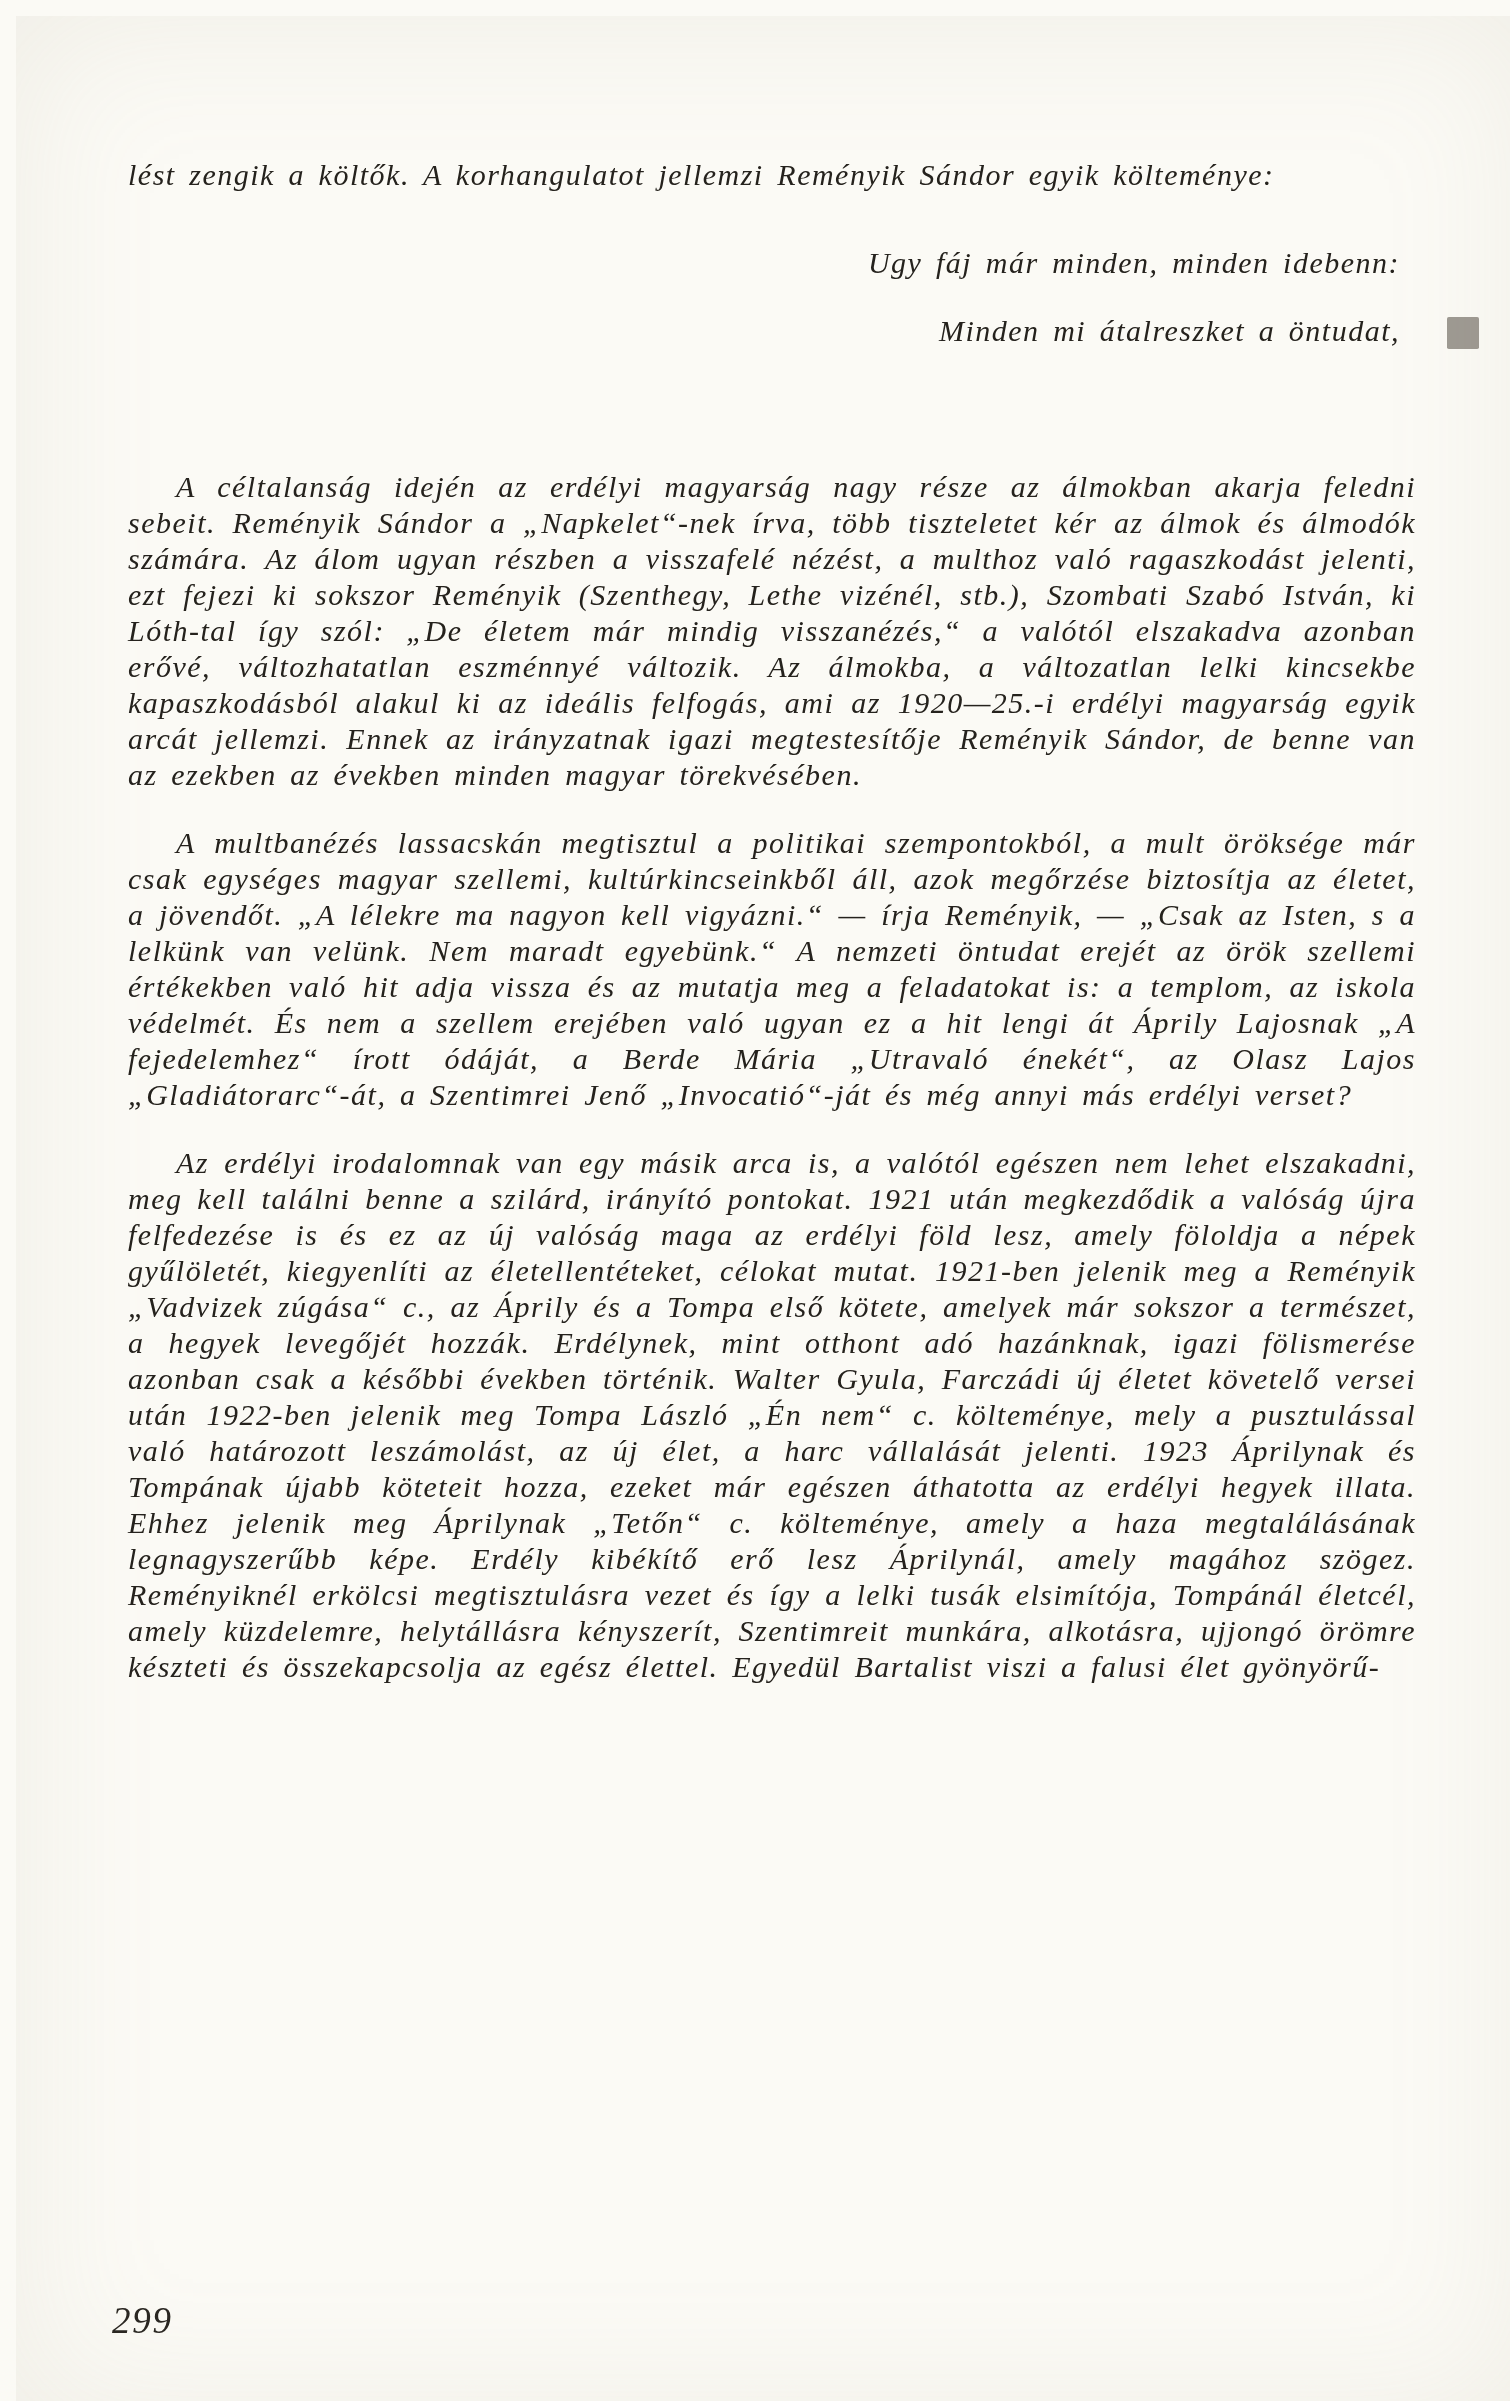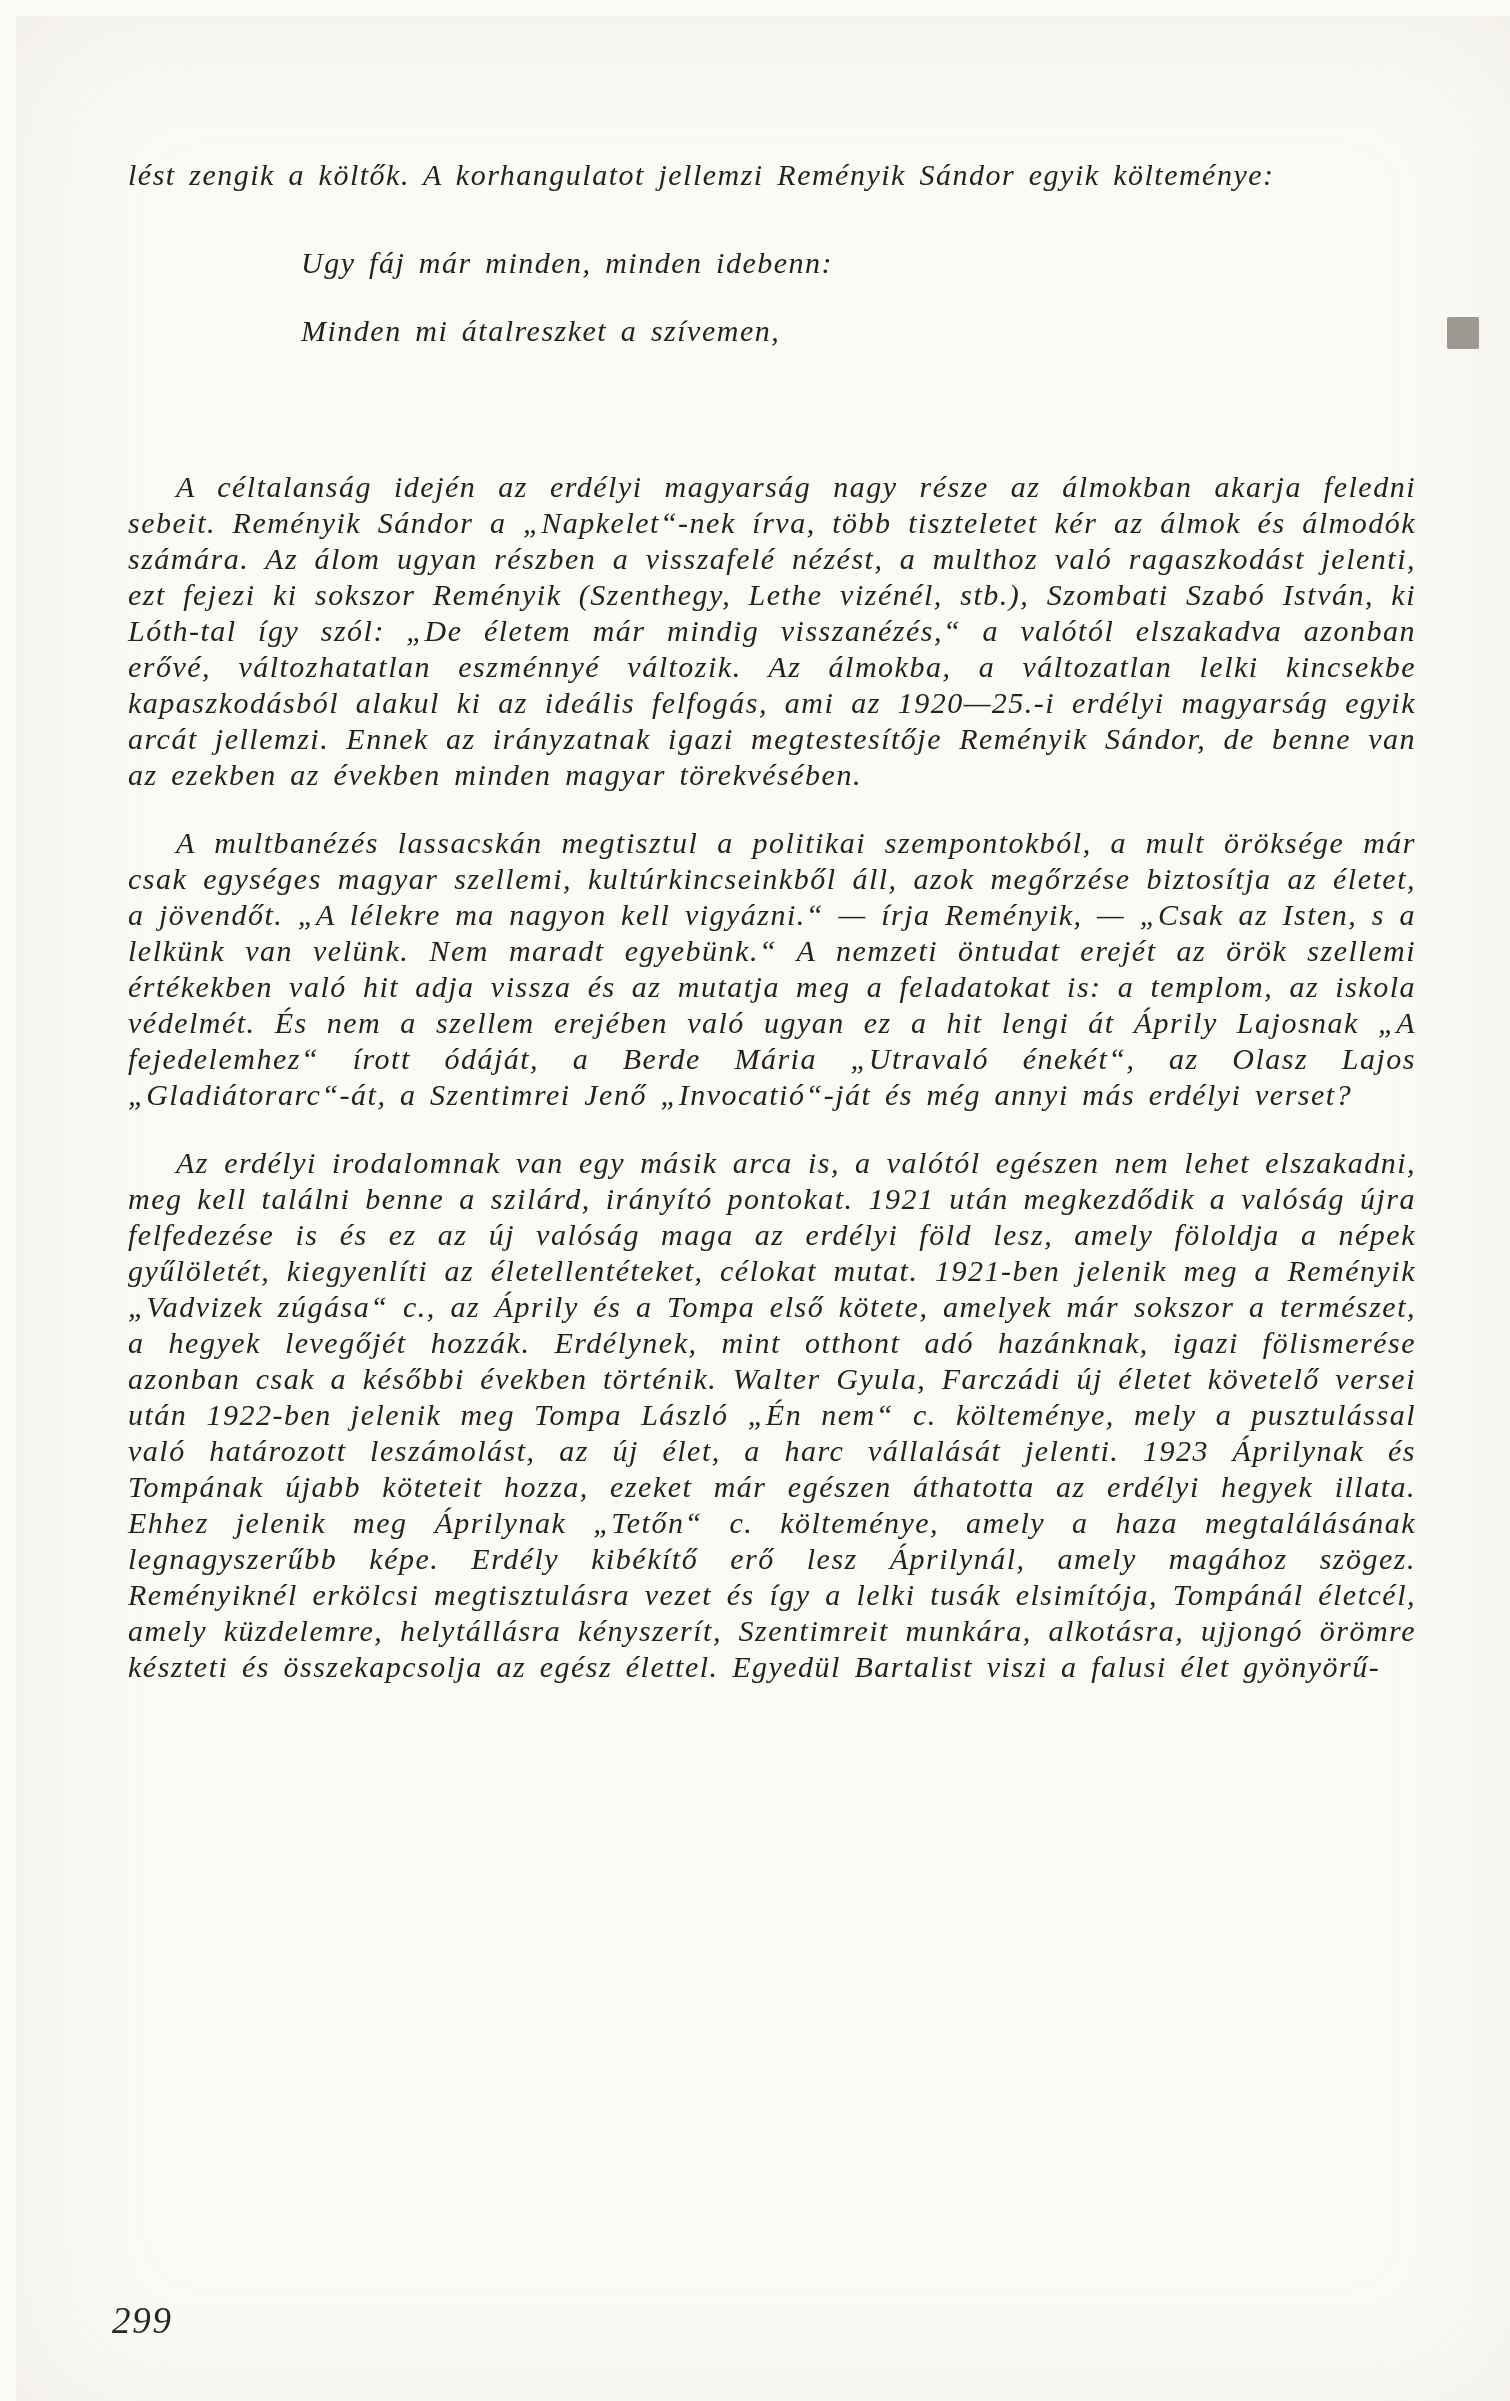--- a/index.html
+++ b/index.html
@@ -32,21 +32,21 @@
     text-align: justify;
     letter-spacing: 1.5px;
     word-spacing: 4.6px;
   }
 
   .para { margin: 0; }
   .para.indent { text-indent: 48px; }
 
   .verse {
     margin: 3.7px 0 72px 157px;
-    text-align: left;
+    text-align: right;
   }
   .verse-line { white-space: nowrap; }
 
   .page-number {
     position: absolute;
     left: 80px;
     top: 2267px;
     font-size: 37px;
     letter-spacing: 1.8px;
     color: #2a2722;
@@ -67,21 +67,21 @@
 <body>
 
 <div class="scan-page">
 
   <main class="text-block">
 
     <p class="para no-indent">lést zengik a költők. A korhangulatot jellemzi Reményik Sándor egyik költeménye:</p>
 
     <div class="verse">
       <div class="verse-line">Ugy fáj már minden, minden idebenn:</div>
-      <div class="verse-line">Minden mi átalreszket a szívemen,</div>
+      <div class="verse-line">Minden mi átalreszket a öntudat,</div>
     </div>
 
 
     <p class="para indent">A céltalanság idején az erdélyi magyarság nagy része az álmokban akarja feledni sebeit. Reményik Sándor a „Napkelet“-nek írva, több tiszteletet kér az álmok és álmodók számára. Az álom ugyan részben a visszafelé nézést, a multhoz való ragaszkodást jelenti, ezt fejezi ki sokszor Reményik (Szenthegy, Lethe vizénél, stb.), Szombati Szabó István, ki Lóth-tal így szól: „De életem már mindig visszanézés,“ a valótól elszakadva azonban erővé, változhatatlan eszménnyé változik. Az álmokba, a változatlan lelki kincsekbe kapaszkodásból alakul ki az ideális felfogás, ami az 1920—25.-i erdélyi magyarság egyik arcát jellemzi. Ennek az irányzatnak igazi megtestesítője Reményik Sándor, de benne van az ezekben az években minden magyar törekvésében.</p>
 
     <p class="para indent">A multbanézés lassacskán megtisztul a politikai szempontokból, a mult öröksége már csak egységes magyar szellemi, kultúrkincseinkből áll, azok megőrzése biztosítja az életet, a jövendőt. „A lélekre ma nagyon kell vigyázni.“ — írja Reményik, — „Csak az Isten, s a lelkünk van velünk. Nem maradt egyebünk.“ A nemzeti öntudat erejét az örök szellemi értékekben való hit adja vissza és az mutatja meg a feladatokat is: a templom, az iskola védelmét. És nem a szellem erejében való ugyan ez a hit lengi át Áprily Lajosnak „A fejedelemhez“ írott ódáját, a Berde Mária „Utravaló énekét“, az Olasz Lajos „Gladiátorarc“-át, a Szentimrei Jenő „Invocatió“-ját és még annyi más erdélyi verset?</p>
 
     <p class="para indent">Az erdélyi irodalomnak van egy másik arca is, a valótól egészen nem lehet elszakadni, meg kell találni benne a szilárd, irányító pontokat. 1921 után megkezdődik a valóság újra felfedezése is és ez az új valóság maga az erdélyi föld lesz, amely föloldja a népek gyűlöletét, kiegyenlíti az életellentéteket, célokat mutat. 1921-ben jelenik meg a Reményik „Vadvizek zúgása“ c., az Áprily és a Tompa első kötete, amelyek már sokszor a természet, a hegyek levegőjét hozzák. Erdélynek, mint otthont adó hazánknak, igazi fölismerése azonban csak a későbbi években történik. Walter Gyula, Farczádi új életet követelő versei után 1922-ben jelenik meg Tompa László „Én nem“ c. költeménye, mely a pusztulással való határozott leszámolást, az új élet, a harc vállalását jelenti. 1923 Áprilynak és Tompának újabb köteteit hozza, ezeket már egészen áthatotta az erdélyi hegyek illata. Ehhez jelenik meg Áprilynak „Tetőn“ c. költeménye, amely a haza megtalálásának legnagyszerűbb képe. Erdély kibékítő erő lesz Áprilynál, amely magához szögez. Reményiknél erkölcsi megtisztulásra vezet és így a lelki tusák elsimítója, Tompánál életcél, amely küzdelemre, helytállásra kényszerít, Szentimreit munkára, alkotásra, ujjongó örömre készteti és összekapcsolja az egész élettel. Egyedül Bartalist viszi a falusi élet gyönyörű-</p>
 
   </main>

